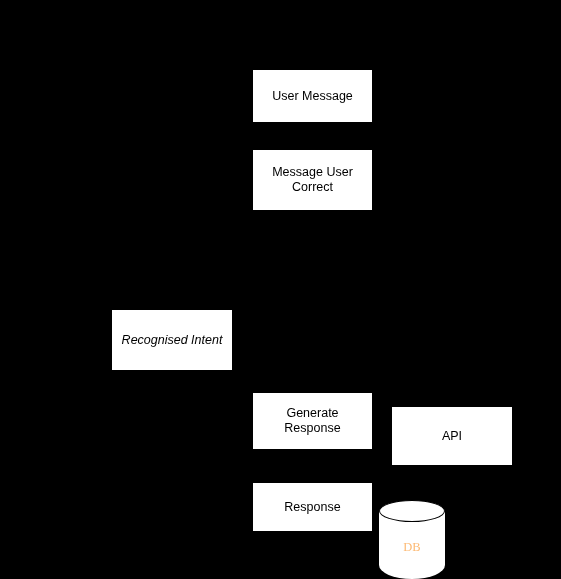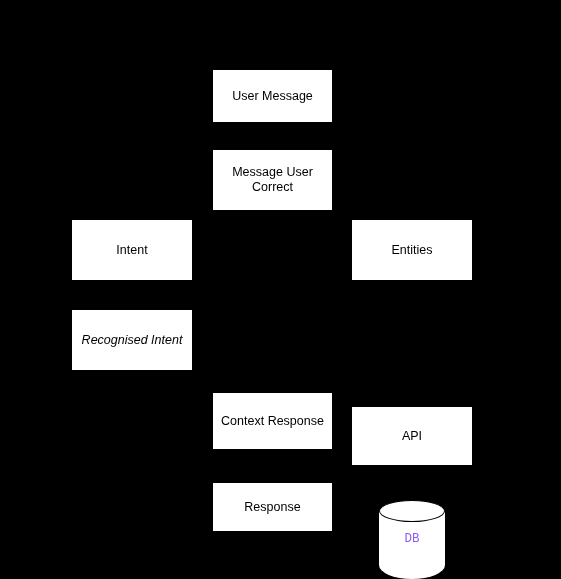--- a/index.html
+++ b/index.html
@@ -24,20 +24,21 @@
     color: #000000;
     display: flex;
     align-items: center;
     justify-content: center;
     text-align: center;
     font-size: 12.5px;
     line-height: 15px;
     font-family: "Liberation Sans", sans-serif;
     white-space: pre-line;
     padding: 10px 4px;
+    margin-left: 40px;
   }
   .node.rect {
     border-radius: 0;
   }
   .node.ellipse {
     border-radius: 50%;
   }
   .cyl-wrap {
     position: absolute;
     box-sizing: border-box;
@@ -59,63 +60,57 @@
     width: 100%;
     height: 22px;
     background: #ffffff;
     border: 1px solid #000000;
     border-radius: 50%;
     box-sizing: border-box;
   }
   .cyl-label {
     position: absolute;
     left: 0;
-    top: 12px;
+    top: 20px;
     width: 100%;
     height: calc(100% - 24px);
     display: flex;
     align-items: center;
     justify-content: center;
-    color: #8b5cf6;
+    color: #fdba74;
     font-size: 12.5px;
     line-height: 15px;
     text-align: center;
-    font-family: Liberation Mono, monospace;
+    font-family: Liberation Serif, serif;
   }
 </style>
 </head>
 <body>
 
 <div id="diagram-canvas">
 
   <div class="node rect" style="left:213px; top:70px; width:119px; height:52px;">
     <span>User Message</span>
   </div>
 
   <div class="node rect" style="left:213px; top:150px; width:119px; height:60px;">
     <span>Message User
 Correct</span>
   </div>
 
-  <div class="node rect" style="left:72px; top:220px; width:120px; height:60px;">
-    <span>Intent</span>
-  </div>
 
-  <div class="node rect" style="left:352px; top:220px; width:120px; height:60px;">
-    <span>Entities</span>
-  </div>
 
   <div class="node rect" style="left:72px; top:310px; width:120px; height:60px;font-style:italic;">
     <span>Recognised Intent</span>
   </div>
 
 
 
   <div class="node rect" style="left:213px; top:393px; width:119px; height:56px;">
-    <span>Context Response</span>
+    <span>Generate Response</span>
   </div>
 
   <div class="node rect" style="left:352px; top:407px; width:120px; height:58px;">
     <span>API</span>
   </div>
 
   <div class="node rect" style="left:213px; top:483px; width:119px; height:48px;">
     <span>Response</span>
   </div>
 

